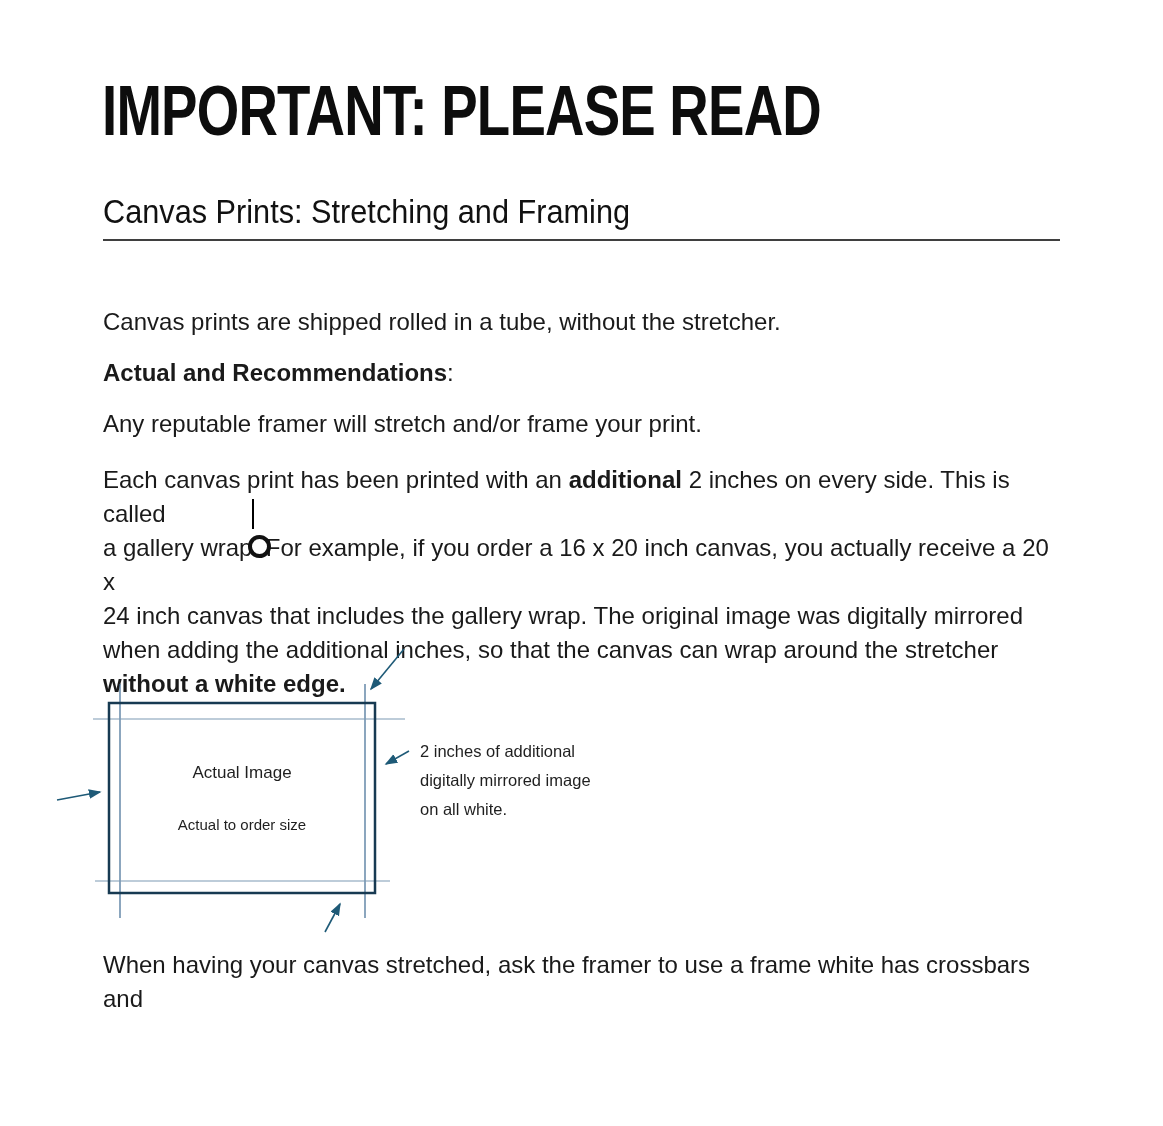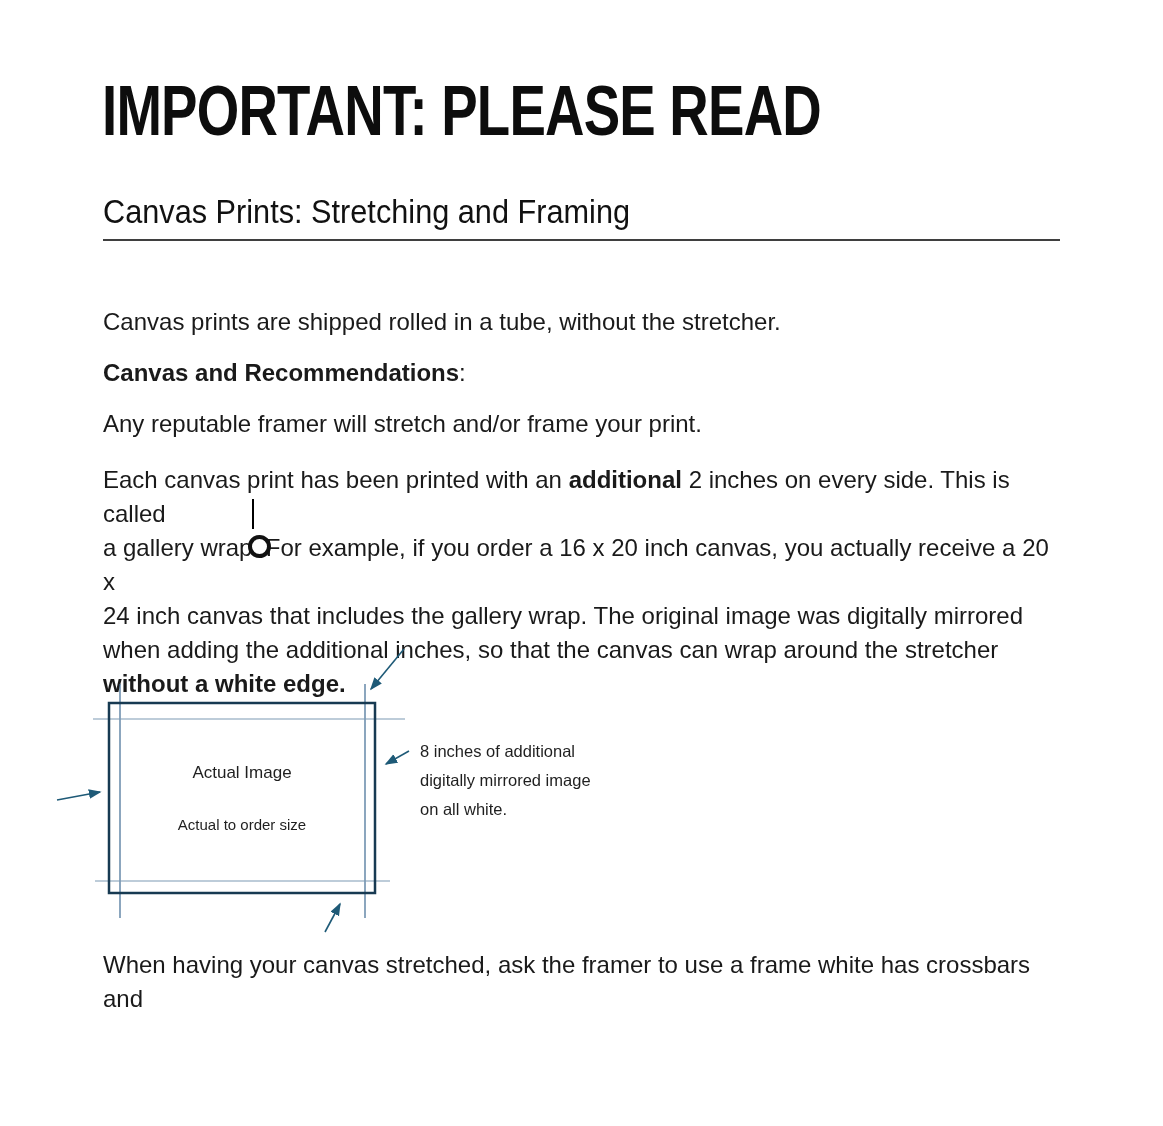--- a/index.html
+++ b/index.html
@@ -98,21 +98,21 @@
 <body>
 
 <div class="abs doc-title">IMPORTANT: PLEASE READ</div>
 
 <div class="abs doc-subtitle">Canvas Prints: Stretching and Framing</div>
 
 <div class="abs rule"></div>
 
 <div class="abs para p-intro">Canvas prints are shipped rolled in a tube, without the stretcher.</div>
 
-<div class="abs para p-notes"><b>Canvas and Recommendations</b><span>:</span></div>
+<div class="abs para p-notes"><b>Actual and Recommendations</b><span>:</span></div>
 
 <div class="abs para p-framer">Any reputable framer will stretch and/or frame your print.</div>
 
 <div class="abs para p-wrap"><span>Each canvas print has been printed with an </span><b>additional</b><span> 2 inches on every side. This is called</span><br><span>a gallery wrap. For example, if you order a 16 x 20 inch canvas, you actually receive a 20 x</span><br><span>24 inch canvas that includes the gallery wrap. The original image was digitally mirrored</span><br><span>when adding the additional inches, so that the canvas can wrap around the stretcher</span><br><b>without a white edge.</b></div>
 
 <div class="abs caret"></div>
 <div class="abs cursor-ring"></div>
 
 <div class="abs diagram">
   <svg width="640" height="320" viewBox="0 0 640 320">
@@ -130,19 +130,19 @@
     <rect class="wrap-rect" x="69" y="65" width="266" height="190"></rect>
 
     <line class="arrow-line" x1="364" y1="11" x2="331" y2="51"></line>
     <line class="arrow-line" x1="369" y1="113" x2="346" y2="126"></line>
     <line class="arrow-line" x1="17" y1="162" x2="60" y2="154"></line>
     <line class="arrow-line" x1="285" y1="294" x2="300" y2="266"></line>
   </svg>
   <div class="abs img-label-1">Actual Image</div>
   <div class="abs img-label-2">Actual to order size</div>
   <div class="abs annotation">
-    <div>8 inches of additional</div>
+    <div>2 inches of additional</div>
     <div>digitally mirrored image</div>
     <div>on all white.</div>
   </div>
 </div>
 
 <div class="abs para p-stretch"><span>When having your canvas stretched, ask the framer to use a frame white has crossbars and</span><br></div>
 
 </body></html>

